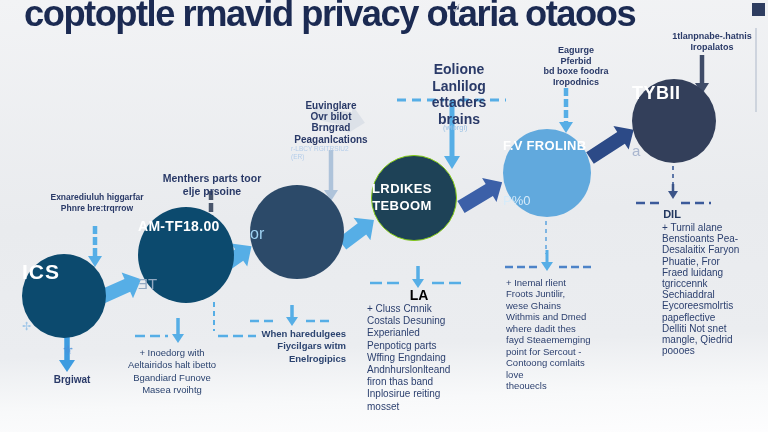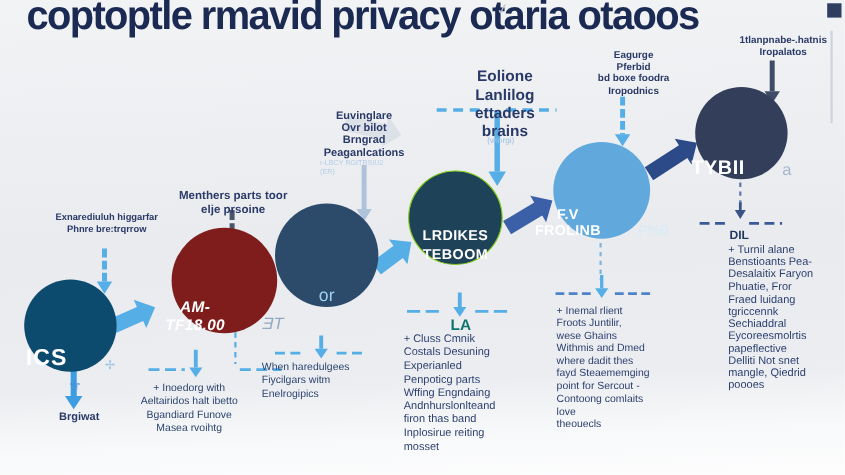--- a/index.html
+++ b/index.html
@@ -13,23 +13,23 @@
   .title{
     left:24px;top:-7px;font-size:37px;font-weight:700;color:#1b2a52;
     letter-spacing:-1.5px;transform:scaleX(.98);transform-origin:left top;
   }
   .check{left:451px;top:0px;font-size:14px;color:#bcc2cd;transform:rotate(-8deg);}
   .corner-sq{left:752px;top:3px;width:13px;height:13px;background:#2e3d60;}
   .edge-line{left:755px;top:28px;width:2px;height:84px;background:#c6cdd8;opacity:.8;}
   svg.layer{left:0;top:0;}
 
   
-  .circle{border-radius:50%;display:flex;align-items:flex-end;justify-content:center;text-align:center;color:#fff;gap:34px;}
+  .circle{border-radius:50%;display:flex;flex-direction:column;align-items:flex-start;justify-content:center;text-align:center;color:#fff;gap:34px;}
   .c1{left:22px;top:254px;width:84px;height:84px;background:#0c4a6e;}
-  .c2{left:156px;top:207px;width:96px;height:96px;background:#7f1d1d;font-style:italic;}
+  .c2{left:138px;top:207px;width:96px;height:96px;background:#0c4a6e;}
   .c3{left:250px;top:185px;width:94px;height:94px;background:#2c4a69;}
   .c4{left:371px;top:155px;width:84px;height:84px;background:#1e4257;border:1px solid #84cc16;}
   .c5{left:503px;top:129px;width:88px;height:88px;background:#61a9dd;}
   .c6{left:632px;top:79px;width:84px;height:84px;background:#333f5a;}
   .c1 .lbl{font-size:21px;font-weight:700;letter-spacing:1px;}
   .c1 .emblem{font-size:11px;color:#9fc6e8;margin-top:2px;}
   .c2 .lbl{font-size:14px;font-weight:700;letter-spacing:.3px;}
   .c2 .sub{font-size:15px;color:#93a9c2;margin-top:7px;}
   .c3 .lbl{font-size:21px;font-weight:700;}
   .c3 .sub{font-size:16px;color:#9fd2f2;margin-top:4px;}
@@ -46,22 +46,22 @@
   .t3{left:291px;top:100px;width:80px;font-size:10px;font-weight:600;line-height:1.12;}
   .t3f{left:291px;top:145px;width:80px;font-size:6.5px;color:#b4cdea;line-height:1.3;}
   .t4{left:406px;top:61px;width:106px;font-size:14px;font-weight:600;line-height:1.18;}
   .note4{left:443px;top:123px;width:55px;font-size:7.5px;color:#9cc2e4;}
   .t5{left:531px;top:45px;width:90px;font-size:9px;font-weight:600;line-height:1.18;}
   .t6{left:657px;top:31px;width:110px;font-size:9px;font-weight:600;line-height:1.25;}
 
   .bl1i{left:40px;top:342px;width:56px;font-size:14px;color:#4a90d9;opacity:.8;text-align:center;}
   .bl1{left:42px;top:374px;width:60px;font-size:10px;font-weight:600;text-align:center;color:#2a3a68;}
   .bl2{left:114px;top:347px;width:116px;font-size:9.5px;line-height:1.3;text-align:center;color:#2c4470;font-weight:500;}
-  .bl3{left:238px;top:328px;width:108px;font-size:9.5px;line-height:1.3;text-align:left;color:#2c4470;font-weight:400;}
-  .bl4h{left:395px;top:287px;width:48px;font-size:14px;font-weight:700;text-align:center;color:#0f766e;}
+  .bl3{left:238px;top:328px;width:108px;font-size:9.5px;line-height:1.3;text-align:right;color:#2c4470;font-weight:700;}
+  .bl4h{left:395px;top:287px;width:48px;font-size:14px;font-weight:700;text-align:center;color:#000000;}
   .bl4{left:367px;top:303px;width:130px;font-size:10px;line-height:1.22;text-align:left;color:#2b3f6e;font-weight:500;}
   .bl5{left:506px;top:277px;width:108px;font-size:9.5px;line-height:1.21;text-align:left;color:#2b3f6e;font-weight:500;}
   .bl6h{left:648px;top:208px;width:48px;font-size:11px;font-weight:700;text-align:center;color:#22375f;}
   .bl6{left:631px;top:222px;width:118px;font-size:10px;line-height:1.12;text-align:left;color:#2b3f6e;font-weight:500;margin-left:31px;}
 </style>
 </head>
 <body>
 
 <div class="abs title">coptoptle rmavid privacy otaria otaoos</div>
 <div class="abs check">✓</div>

